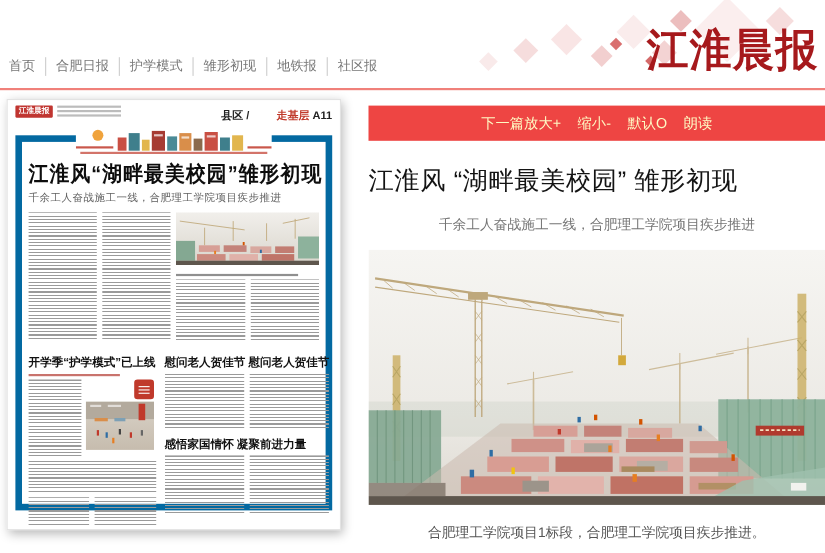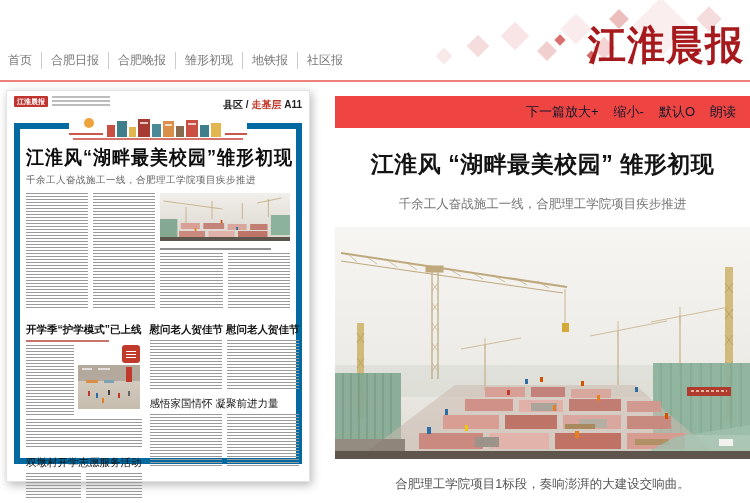--- a/index.html
+++ b/index.html
@@ -23,21 +23,21 @@
   .thumb{position:absolute;left:6px;top:90px;width:304px;height:392px;background:#fff;
          border:1px solid #e3e3e3;box-shadow:2px 3px 9px rgba(0,0,0,.28);
          box-sizing:border-box;padding:5px 7px;cursor:pointer;}
   .thumb-top{display:flex;justify-content:space-between;align-items:flex-start;height:24px;}
   .masthead-box{background:#c03530;color:#fff;font-size:7px;font-weight:bold;
                 padding:2px 3px;border-radius:1px;line-height:1;}
   .date-lines{margin-left:4px;width:58px;}
   .date-lines div{height:2px;background:#bcbcbc;margin-bottom:2px;}
   .thumb-top-left{display:flex;align-items:flex-start;}
   .section-head{font-size:10px;font-weight:bold;color:#222;margin-top:2px;}
-  .section-head .red{color:#c0392b;}
+  .section-head .red{color:#c0392b;margin-left:22px;}
   .frame{margin-top:3px;border:6px solid #0369a1;position:relative;height:341px;
          box-sizing:border-box;padding:4px 6px;}
   .skyline-wrap{position:absolute;top:-14px;left:50%;transform:translateX(-50%);
                 width:178px;height:28px;background:#fff;z-index:2;}
   .t-headline{margin-top:13px;font-size:18px;font-weight:800;color:#0d0d0d;
               letter-spacing:1px;white-space:nowrap;transform:scaleY(1.08);transform-origin:left;}
   .t-subhead{margin-top:4px;font-size:9.5px;color:#606060;letter-spacing:.5px;white-space:nowrap;}
   .fk{background-image:repeating-linear-gradient(to bottom,#9a9a9a 0,#9a9a9a 1px,transparent 1px,transparent 3px);}
   .row1{display:flex;gap:5px;margin-top:6px;height:116px;}
   .row1 .c{flex:0 0 62px;}
@@ -51,32 +51,32 @@
   .t-h2{font-size:10.5px;font-weight:bold;color:#111;white-space:nowrap;}
   .t-sub2{height:2px;background:#c9736d;width:72%;margin:3px 0;}
   .story2-body{display:flex;gap:4px;margin-top:2px;}
   .story2-body .c{flex:1;height:70px;}
   .photo2-wrap{position:relative;width:64px;padding-top:20px;}
   .stamp{position:absolute;top:0;right:2px;width:18px;height:18px;background:#c0392b;
          border-radius:3px;display:flex;flex-direction:column;justify-content:center;gap:2px;
          align-items:center;}
   .stamp i{display:block;width:10px;height:1px;background:#fff;}
   .wide-fk{height:30px;margin-top:4px;}
-  .t-h5{font-size:10.5px;font-weight:normal;color:#111;margin-top:7px;white-space:nowrap;}
+  .t-h5{font-size:10.5px;font-weight:bold;color:#111;margin-top:7px;white-space:nowrap;}
   .two-c{display:flex;gap:5px;margin-top:3px;}
   .two-c .c{flex:1;}
   .h26{height:26px;} .h50{height:50px;} .h54{height:54px;}
 
   
   .reader{position:absolute;left:335px;top:96px;width:415px;}
-  .toolbar{height:27px;background:#ee4543;color:#0f172a;display:flex;align-items:center;
-           justify-content:flex-end;padding:16px 14px;box-sizing:border-box;font-size:13px;}
+  .toolbar{height:27px;background:#ee4543;color:#fef9c3;display:flex;align-items:center;
+           justify-content:center;padding:16px 14px;box-sizing:border-box;font-size:13px;}
   .toolbar .tools{display:flex;gap:15px;}
   .toolbar span{cursor:pointer;white-space:nowrap;}
-  .a-title{margin-top:21px;text-align:center;font-size:23px;font-weight:700;color:#141414;letter-spacing:.5px;}
+  .a-title{margin-top:21px;text-align:left;font-size:23px;font-weight:400;color:#141414;letter-spacing:.5px;}
   .a-sub{margin-top:16px;text-align:center;font-size:12.5px;color:#757575;}
   .a-photo{margin-top:14px;width:415px;height:232px;display:block;}
   .a-cap{margin-top:17px;text-align:center;font-size:12.5px;color:#555;}
   .a-body{margin-top:13px;font-size:14px;color:#333;line-height:1.65;text-align:justify;}
 </style>
 </head>
 <body>
 
 <div class="site-header">
 
@@ -88,21 +88,21 @@
   <div class="dm" style="left:596px;top:40px;width:16px;height:16px;background:#e7a8a8;opacity:.5;"></div>
   <div class="dm" style="left:612px;top:12px;width:14px;height:14px;background:#dd8888;opacity:.55;"></div>
   <div class="dm" style="left:556px;top:36px;width:8px;height:8px;background:#cf4b4b;opacity:.8;"></div>
   <div class="dm" style="left:588px;top:52px;width:7px;height:7px;background:#c94444;opacity:.8;"></div>
   <div class="dm" style="left:700px;top:10px;width:18px;height:18px;background:#eebcbc;opacity:.5;"></div>
   <div class="dm" style="left:438px;top:50px;width:12px;height:12px;background:#f3d6d6;opacity:.5;"></div>
 
   <div class="top-nav">
     <span class="nav-item">首页</span>
     <span class="nav-item">合肥日报</span>
-    <span class="nav-item">合肥晚报</span>
+    <span class="nav-item">护学模式</span>
     <span class="nav-item">雏形初现</span>
     <span class="nav-item">地铁报</span>
     <span class="nav-item">社区报</span>
   </div>
 
   <div class="logo">江淮晨报</div>
 </div>
 <div class="red-divider"></div>
 
 <div class="thumb">
@@ -219,21 +219,20 @@
               <rect x="10" y="26" width="2" height="5" fill="#c0392b"></rect>
               <rect x="18" y="28" width="2" height="5" fill="#2e6da4"></rect>
               <rect x="30" y="25" width="2" height="5" fill="#444"></rect>
               <rect x="40" y="28" width="2" height="5" fill="#c0392b"></rect>
               <rect x="50" y="26" width="2" height="5" fill="#666"></rect>
               <rect x="24" y="33" width="2" height="5" fill="#e67e22"></rect>
             </svg>
           </div>
         </div>
         <div class="wide-fk fk"></div>
-        <div class="t-h5">双墩村开学志愿服务活动</div>
         <div class="two-c h26">
           <div class="c fk"></div>
           <div class="c fk"></div>
         </div>
       </div>
 
       <div class="row2-right">
         <div class="t-h2">慰问老人贺佳节 慰问老人贺佳节</div>
         <div class="two-c h50">
           <div class="c fk"></div>
@@ -345,15 +344,15 @@
     <rect x="92" y="200" width="4" height="7" fill="#2e6da4"></rect>
     <rect x="240" y="204" width="4" height="7" fill="#e67e22"></rect>
     <rect x="130" y="198" width="3" height="6" fill="#f1c40f"></rect>
 
     <polygon points="340,210 415,198 415,232 300,232" fill="#9fc0ae" opacity="0.8"></polygon>
     <rect x="384" y="212" width="14" height="7" fill="#f2f2ee"></rect>
     <rect x="0" y="212" width="70" height="12" fill="#73685c" opacity="0.7"></rect>
     <rect x="0" y="224" width="415" height="8" fill="#5e564d"></rect>
   </svg>
 
-  <div class="a-cap">合肥理工学院项目1标段，奏响澎湃的大建设交响曲。</div>
+  <div class="a-cap">合肥理工学院项目1标段，合肥理工学院项目疾步推进。</div>
   <div class="a-body">本报讯 春潮涌动，只争朝夕。2月7日，巢湖市黄麓镇治中路与塔山路交口东北角，合肥理工</div>
 </div>
 
 </body></html>

